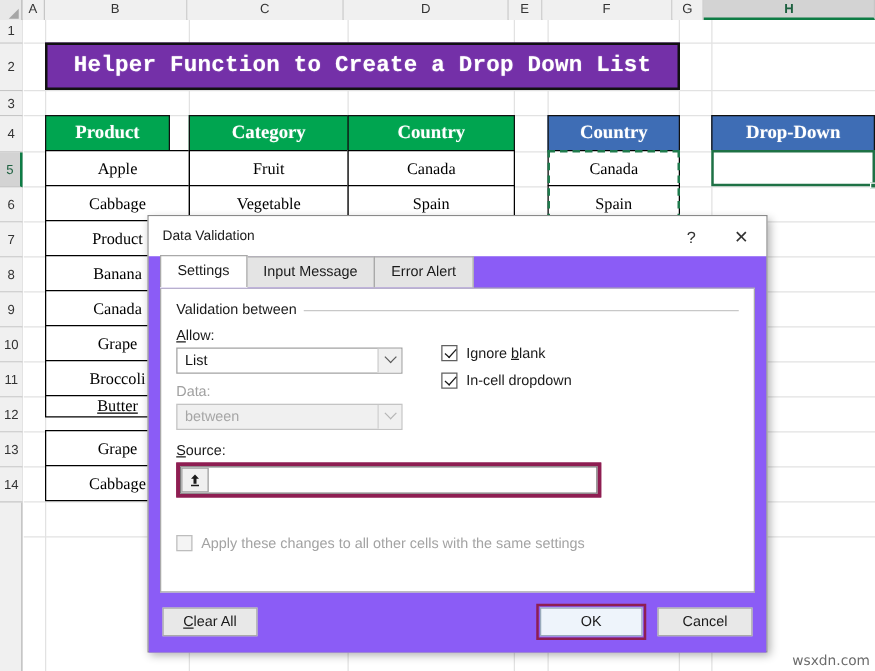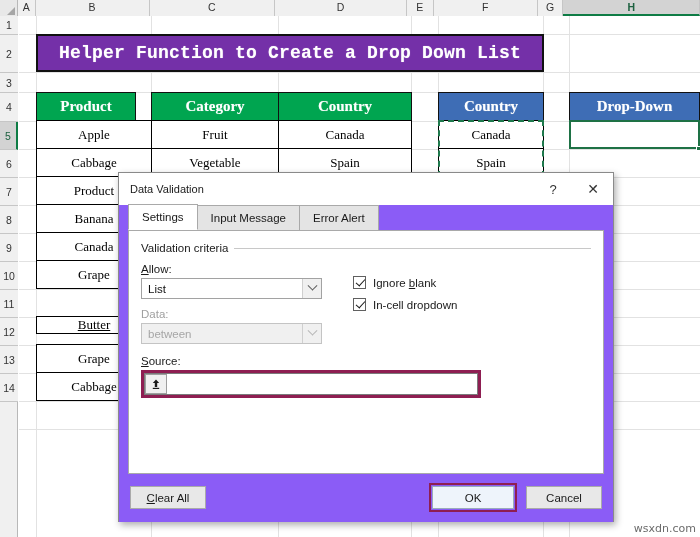--- a/index.html
+++ b/index.html
@@ -309,20 +309,21 @@
 
     <div class="cellbox" style="left:17px;  top:132px; width:116px; height:29px;">Cabbage</div>
     <div class="cellbox" style="left:132px; top:132px; width:128px; height:29px;">Vegetable</div>
     <div class="cellbox" style="left:259px; top:132px; width:134px; height:29px;">Spain</div>
     <div class="cellbox" style="left:419px; top:132px; width:106px; height:29px;">Spain</div>
 
     <div class="cellbox" style="left:17px; top:160px; width:116px; height:29px;">Product</div>
     <div class="cellbox" style="left:17px; top:188px; width:116px; height:29px;">Banana</div>
     <div class="cellbox" style="left:17px; top:216px; width:116px; height:29px;">Canada</div>
     <div class="cellbox" style="left:17px; top:244px; width:116px; height:29px;">Grape</div>
+    <div class="cellbox" style="left:17px; top:272px; width:116px; height:29px;">Broccoli</div>
     <div class="cellbox" style="left:17px; top:300px; width:116px; height:18px;text-decoration:underline;">Butter</div>
     <div class="cellbox" style="left:17px; top:328px; width:116px; height:29px;">Grape</div>
     <div class="cellbox" style="left:17px; top:356px; width:116px; height:29px;">Cabbage</div>
 
     <div class="cellbox" style="left:132px; top:160px; width:128px; height:29px;"></div>
     <div class="cellbox" style="left:259px; top:160px; width:134px; height:29px;"></div>
 
     <div class="copy-range" style="left:419px; top:104px; width:106px; height:57px;"></div>
 
     <div class="active-cell" style="left:550px; top:104px; width:131px; height:29px;"></div>
@@ -341,21 +342,21 @@
 
       <div class="tabstrip">
         <div class="tab active">Settings</div>
         <div class="tab">Input Message</div>
         <div class="tab">Error Alert</div>
       </div>
 
       <div class="panel" style="height:243px;">
 
         <div class="fieldset-legend">
-          <span>Validation criteria</span>
+          <span>Validation between</span>
           <span class="rule"></span>
         </div>
 
         <div class="form-row">
           <div class="form-left">
 
             <div class="fld-label"><span class="underline-key">A</span><span>llow:</span></div>
             <div class="combo">
               <span>List</span>
               <span class="combo-btn">
@@ -390,20 +391,24 @@
           <div class="source-box">
             <span class="rngbtn">
               <svg width="12" height="12" viewBox="0 0 12 12">
                 <path d="M6 1.5 L9.2 5 H7.2 V9 H4.8 V5 H2.8 Z" fill="#1a1a1a"></path>
                 <rect x="2.8" y="9.8" width="6.4" height="1.2" fill="#1a1a1a"></rect>
               </svg>
             </span>
           </div>
         </div>
 
+        <div class="apply-row">
+          <span class="chkbox dim"></span>
+          <span class="chklabel dim">Apply these changes to all other cells with the same settings</span>
+        </div>
 
       </div>
 
       <div class="dlg-footer">
         <div class="btn btn-clear"><span class="underline-key">C</span>lear All</div>
         <div class="btn-ok-wrap">
           <div class="btn btn-ok">OK</div>
         </div>
         <div class="btn">Cancel</div>
       </div>

